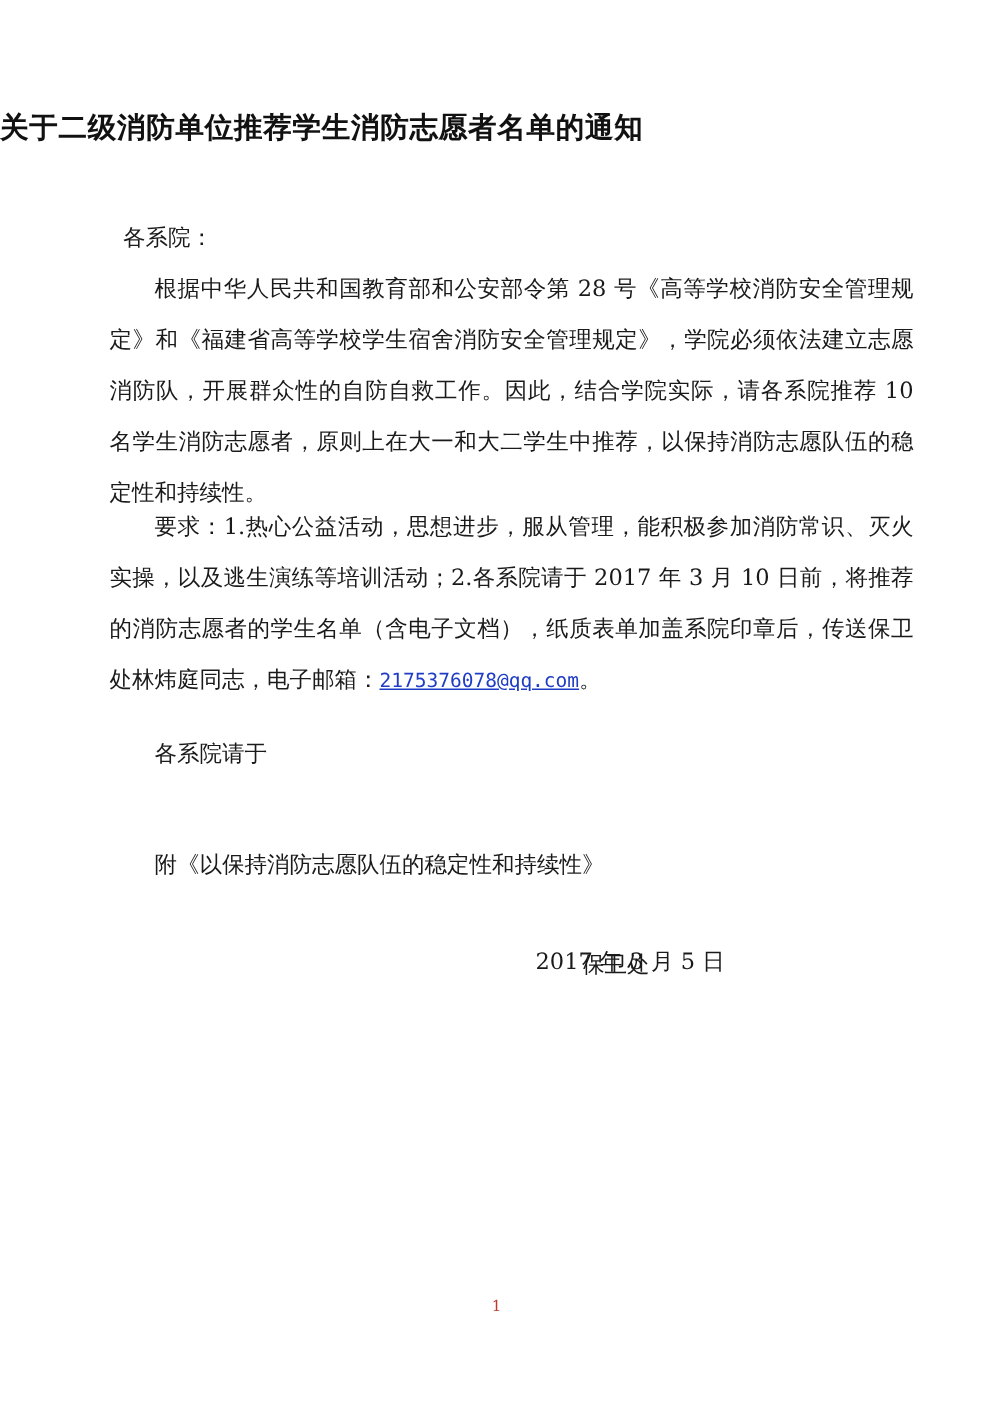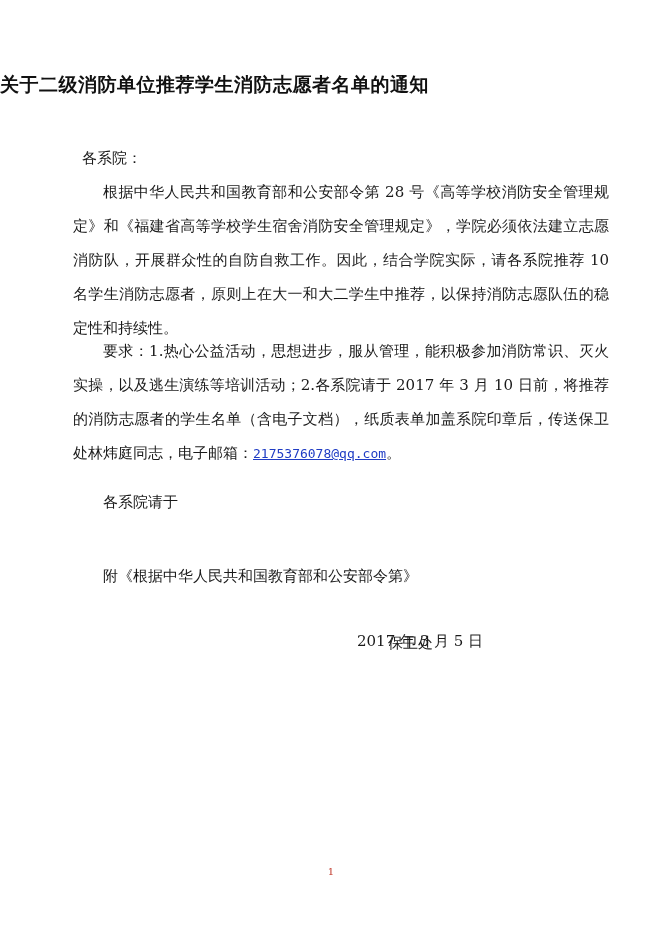--- a/index.html
+++ b/index.html
@@ -80,21 +80,21 @@
   <div class="p1">
     <p class="para">根据中华人民共和国教育部和公安部令第 28 号《高等学校消防安全管理规定》和《福建省高等学校学生宿舍消防安全管理规定》，学院必须依法建立志愿消防队，开展群众性的自防自救工作。因此，结合学院实际，请各系院推荐 10 名学生消防志愿者，原则上在大一和大二学生中推荐，以保持消防志愿队伍的稳定性和持续性。</p>
   </div>
 
   <div class="p2">
     <p class="para"><span>要求：1.热心公益活动，思想进步，服从管理，能积极参加消防常识、灭火实操，以及逃生演练等培训活动；2.各系院请于 2017 年 3 月 10 日前，将推荐的消防志愿者的学生名单（含电子文档），纸质表单加盖系院印章后，传送保卫处林炜庭同志，电子邮箱：</span><a class="email-link">2175376078@qq.com</a><span>。</span></p>
   </div>
 
   <div class="closing">各系院请于</div>
 
-  <div class="attachment">附《根据中华人民共和国教育部和公安部令第》</div>
+  <div class="attachment">附《以保持消防志愿队伍的稳定性和持续性》</div>
 
   <div class="sign-org">保卫处</div>
 
   <div class="sign-date">2017 年 3 月 5 日</div>
 
   <div class="page-number">1</div>
 
 </div>
 
 </body></html>

